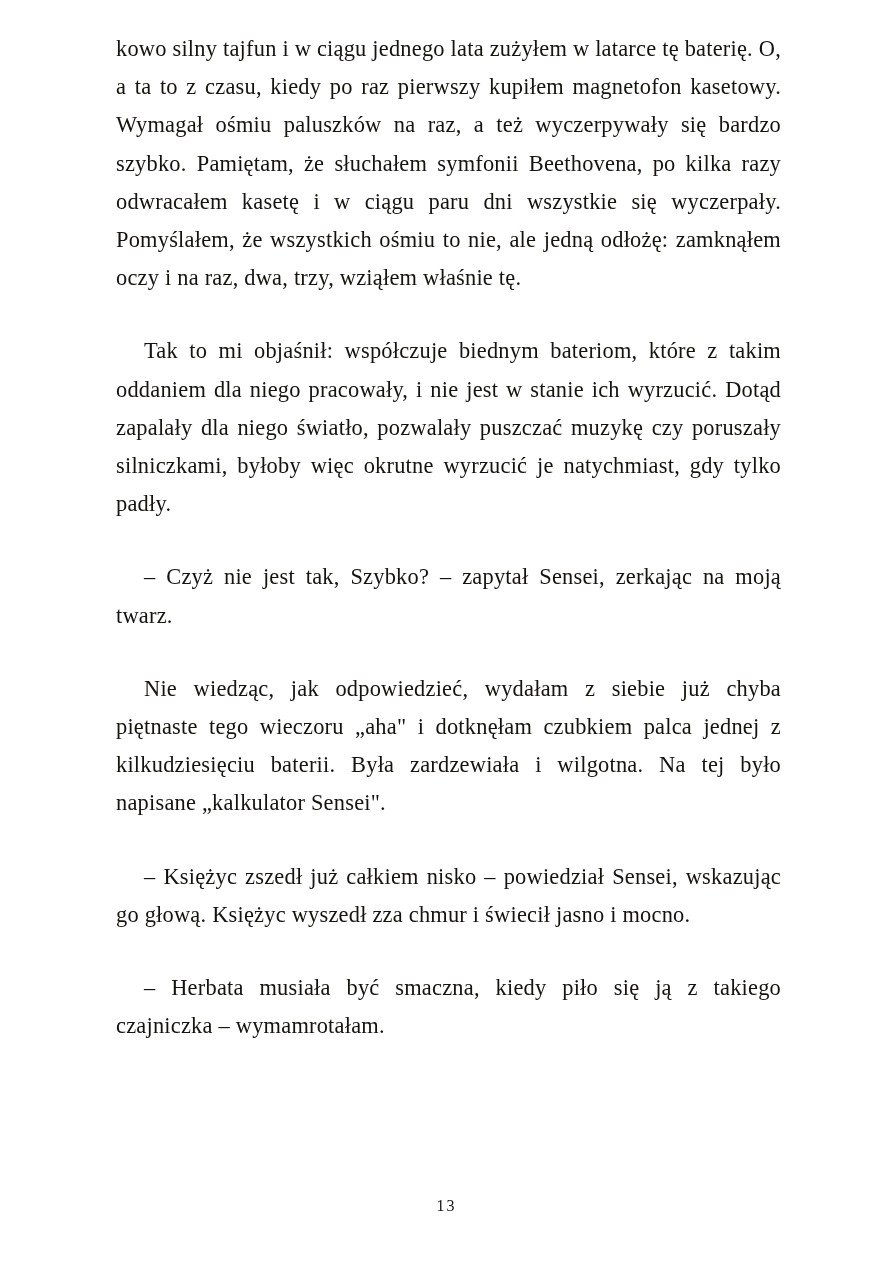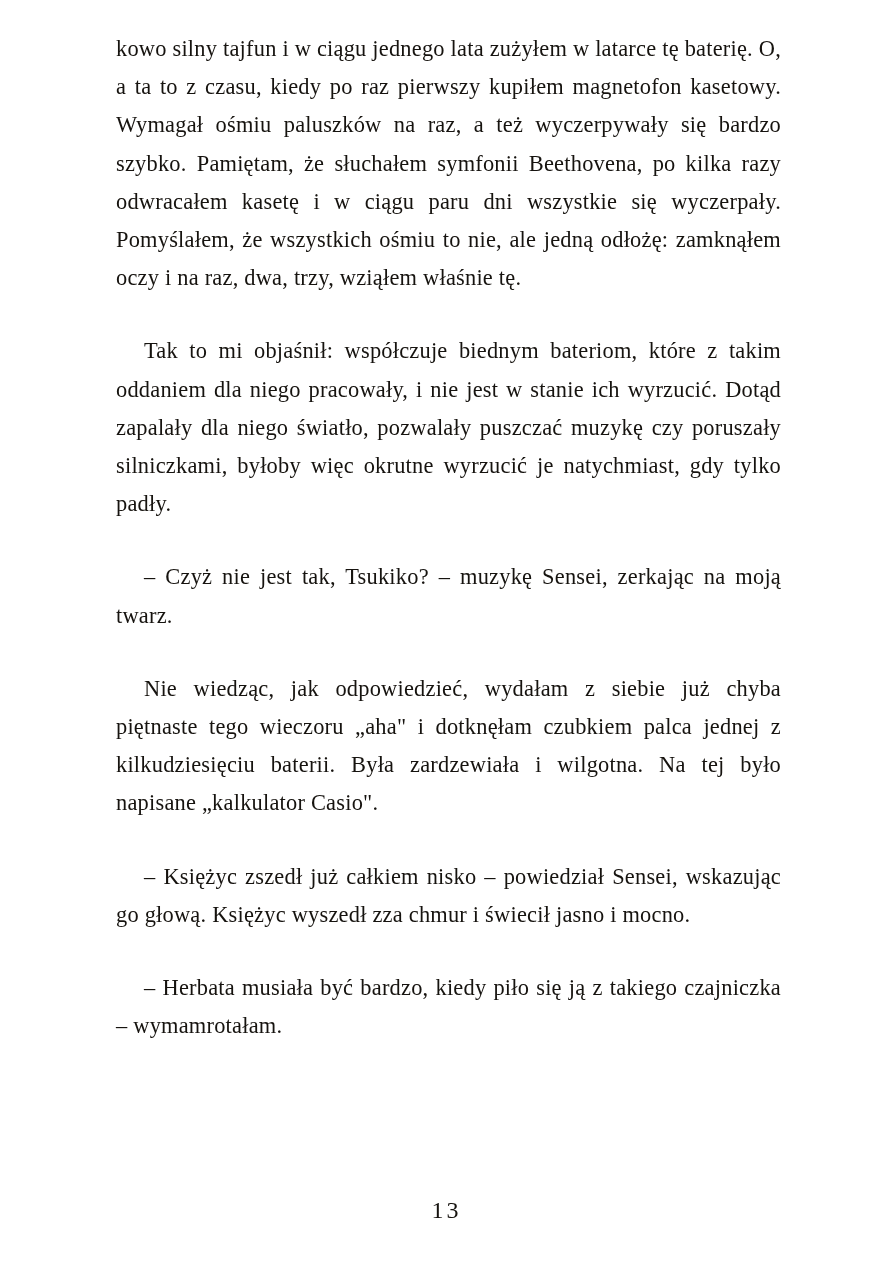--- a/index.html
+++ b/index.html
@@ -47,32 +47,32 @@
   
   .body-text p {
     text-align-last: left;
   }
   .folio {
     position: absolute;
     left: 0;
     right: 0;
     top: 1197px;
     text-align: center;
-    font-size: 24px;
+    font-size: 16px;
     letter-spacing: 0.12em;
     color: #16130f;
     font-family: "Liberation Serif", "DejaVu Serif", serif;
   }
 </style>
 </head>
 <body>
 
 <div class="page">
   <div class="body-text">
     <p class="noindent">kowo silny tajfun i w ciągu jednego lata zużyłem w latarce tę baterię. O, a ta to z czasu, kiedy po raz pierwszy kupiłem magnetofon kasetowy. Wymagał ośmiu paluszków na raz, a też wyczerpywały się bardzo szybko. Pamiętam, że słuchałem symfonii Beethovena, po kilka razy odwracałem kasetę i w ciągu paru dni wszystkie się wyczerpały. Pomyślałem, że wszystkich ośmiu to nie, ale jedną odłożę: zamknąłem oczy i na raz, dwa, trzy, wziąłem właśnie tę.</p>
     <p class="indent">Tak to mi objaśnił: współczuje biednym bateriom, które z takim oddaniem dla niego pracowały, i nie jest w stanie ich wyrzucić. Dotąd zapalały dla niego światło, pozwalały puszczać muzykę czy poruszały silniczkami, byłoby więc okrutne wyrzucić je natychmiast, gdy tylko padły.</p>
-    <p class="indent">– Czyż nie jest tak, Tsukiko? – muzykę Sensei, zerkając na moją twarz.</p>
-    <p class="indent">Nie wiedząc, jak odpowiedzieć, wydałam z siebie już chyba piętnaste tego wieczoru „aha" i dotknęłam czubkiem palca jednej z kilkudziesięciu baterii. Była zardzewiała i wilgotna. Na tej było napisane „kalkulator Casio".</p>
+    <p class="indent">– Czyż nie jest tak, Szybko? – zapytał Sensei, zerkając na moją twarz.</p>
+    <p class="indent">Nie wiedząc, jak odpowiedzieć, wydałam z siebie już chyba piętnaste tego wieczoru „aha" i dotknęłam czubkiem palca jednej z kilkudziesięciu baterii. Była zardzewiała i wilgotna. Na tej było napisane „kalkulator Sensei".</p>
     <p class="indent">– Księżyc zszedł już całkiem nisko – powiedział Sensei, wskazując go głową. Księżyc wyszedł zza chmur i świecił jasno i mocno.</p>
-    <p class="indent">– Herbata musiała być bardzo, kiedy piło się ją z takiego czajniczka – wymamrotałam.</p>
+    <p class="indent">– Herbata musiała być smaczna, kiedy piło się ją z takiego czajniczka – wymamrotałam.</p>
   </div>
   <div class="folio">13</div>
 </div>
 
 </body></html>

